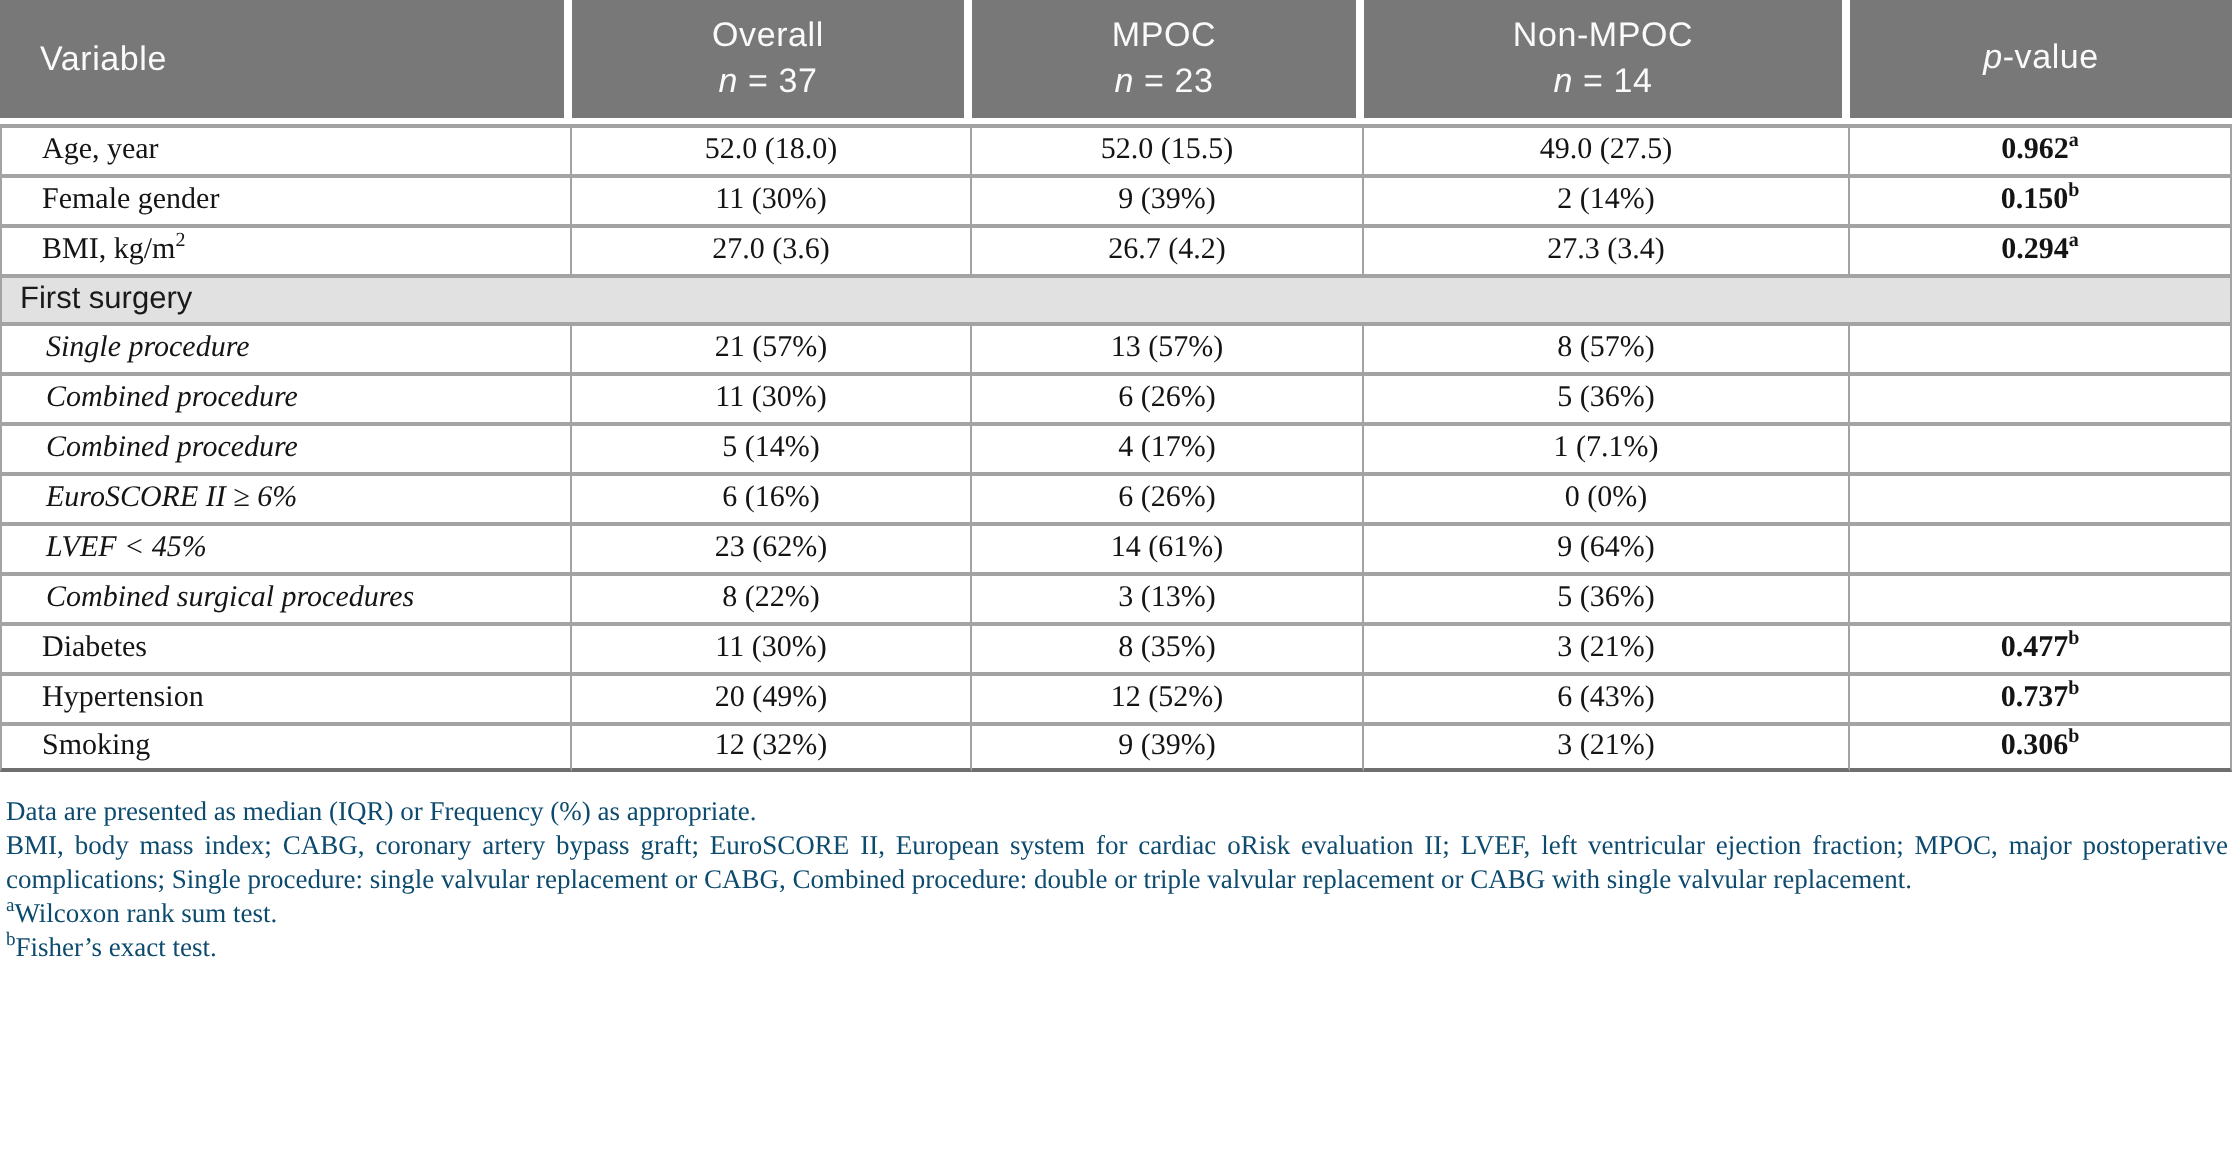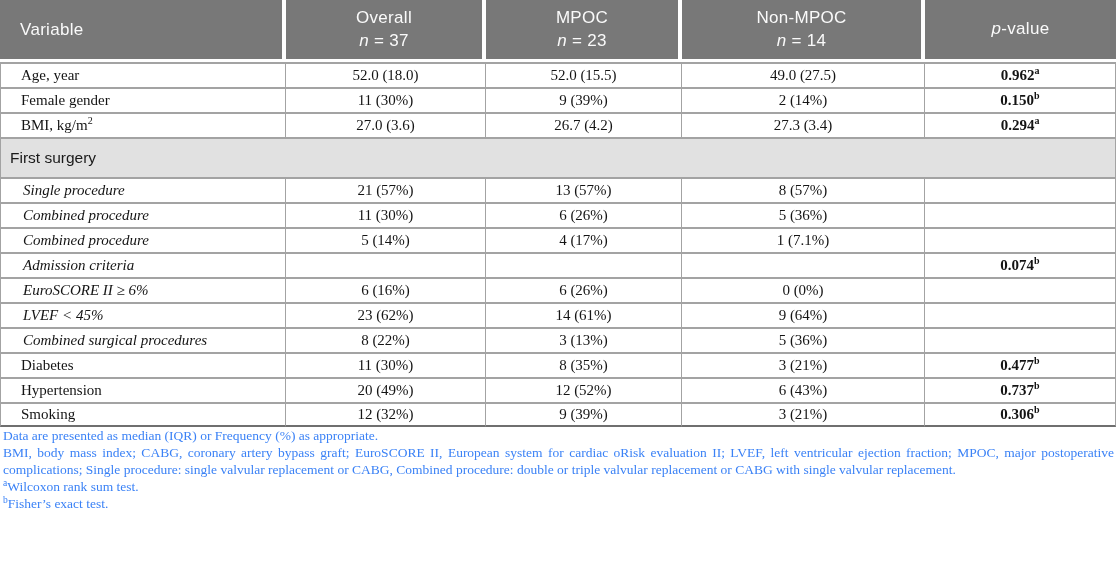--- a/index.html
+++ b/index.html
@@ -51,35 +51,36 @@
   tbody td.var-cell.indented { padding-left: 22px; font-style: italic; }
   tbody td.num-cell { text-align: center; border-right: 1.5px solid var(--border, #a3a3a3); }
   tbody td.num-cell:last-child { border-right: 1.5px solid var(--border, #a3a3a3); font-weight: bold; }
   tbody tr:last-child td { border-bottom: 2px solid var(--border-dark, #6f6f6f); }
 
   td.section-cell {
     background: var(--section-bg, #e1e1e1);
     font-family: "Liberation Sans", sans-serif;
     font-size: 15.5px;
     color: #1a1a1a;
-    height: 40px;
+    height: 24px;
     text-align: left;
     padding-left: 9px;
     border-right: 1.5px solid var(--border, #a3a3a3);
   }
 
   sup { font-size: 10px; line-height: 0; vertical-align: super; }
 
   
   .footnotes {
+    margin-top: 11px;
     padding: 0 2px 0 3px;
     font-family: "Liberation Serif", serif;
     font-size: 13.5px;
     line-height: 17px;
-    color: #3b82f6;
+    color: #0c4a6e;
   }
   .fn { margin: 0; }
   .fn-justify { text-align: justify; }
   .fn sup { font-size: 9.5px; }
 </style>
 </head>
 <body>
 
 <div class="page">
 
@@ -153,27 +154,20 @@
           <td class="num-cell"><span></span></td>
         </tr>
         <tr>
           <td class="var-cell indented"><span>Combined procedure</span></td>
           <td class="num-cell"><span>5 (14%)</span></td>
           <td class="num-cell"><span>4 (17%)</span></td>
           <td class="num-cell"><span>1 (7.1%)</span></td>
           <td class="num-cell"><span></span></td>
         </tr>
         <tr>
-          <td class="var-cell indented"><span>Admission criteria</span></td>
-          <td class="num-cell"><span></span></td>
-          <td class="num-cell"><span></span></td>
-          <td class="num-cell"><span></span></td>
-          <td class="num-cell"><span>0.074</span><sup>b</sup></td>
-        </tr>
-        <tr>
           <td class="var-cell indented"><span>EuroSCORE II ≥ 6%</span></td>
           <td class="num-cell"><span>6 (16%)</span></td>
           <td class="num-cell"><span>6 (26%)</span></td>
           <td class="num-cell"><span>0 (0%)</span></td>
           <td class="num-cell"><span></span></td>
         </tr>
         <tr>
           <td class="var-cell indented"><span>LVEF &lt; 45%</span></td>
           <td class="num-cell"><span>23 (62%)</span></td>
           <td class="num-cell"><span>14 (61%)</span></td>

